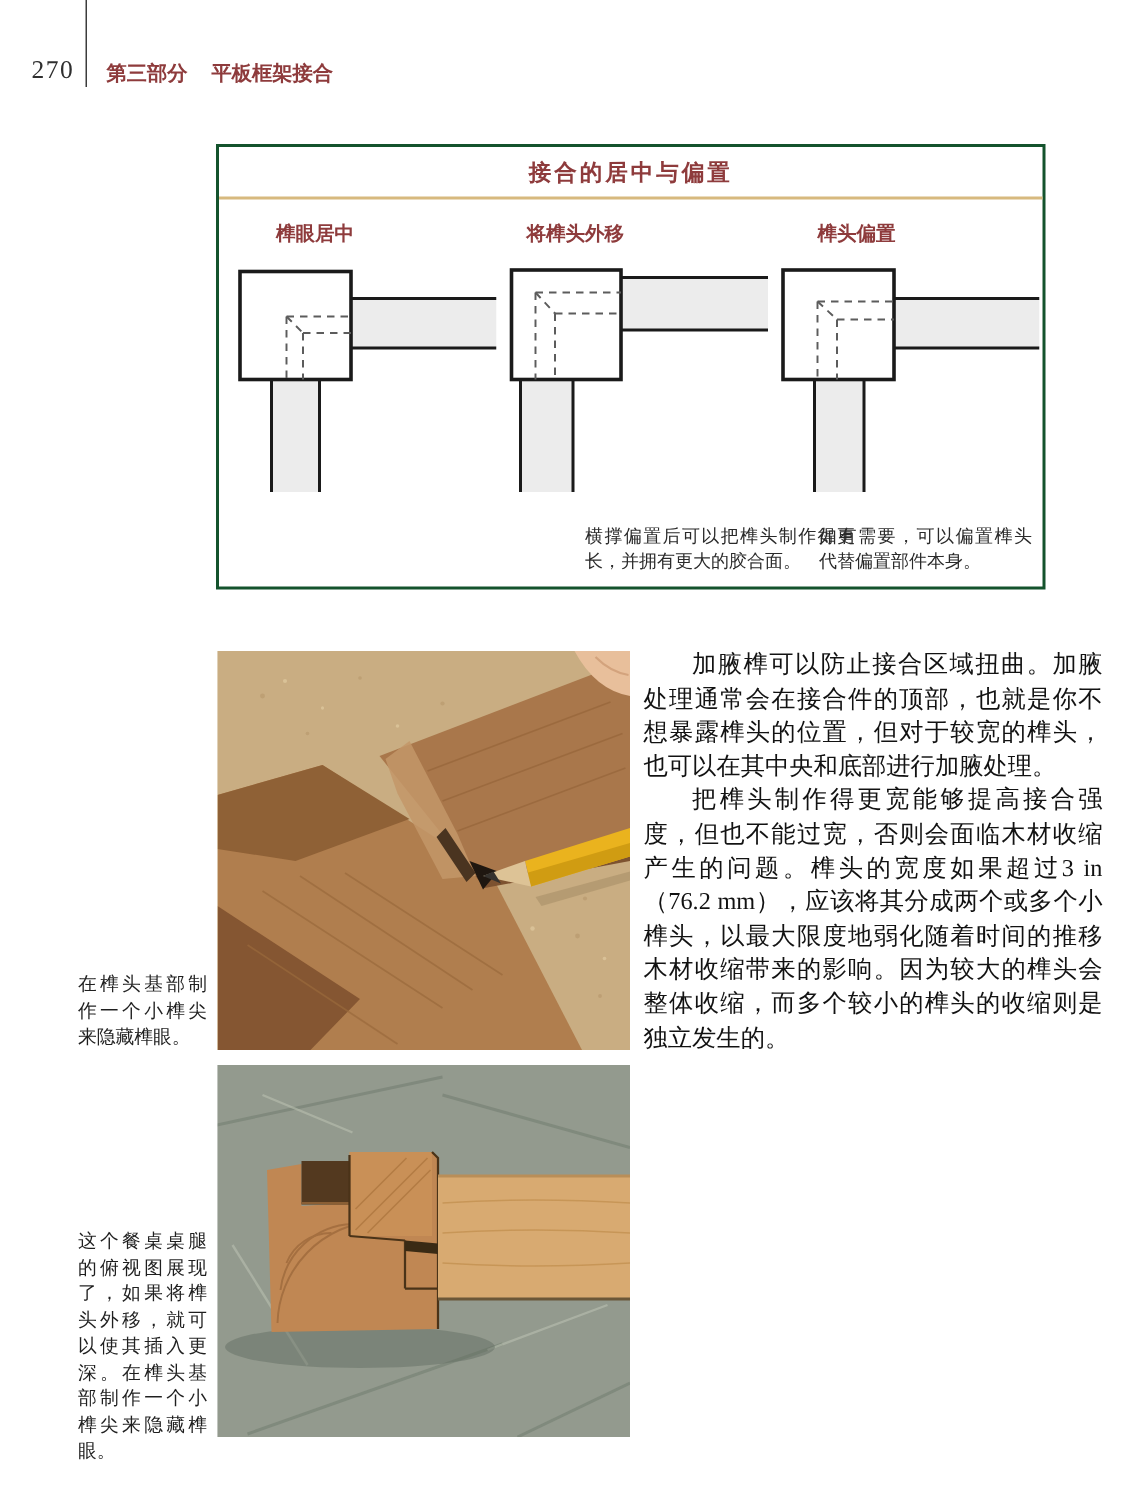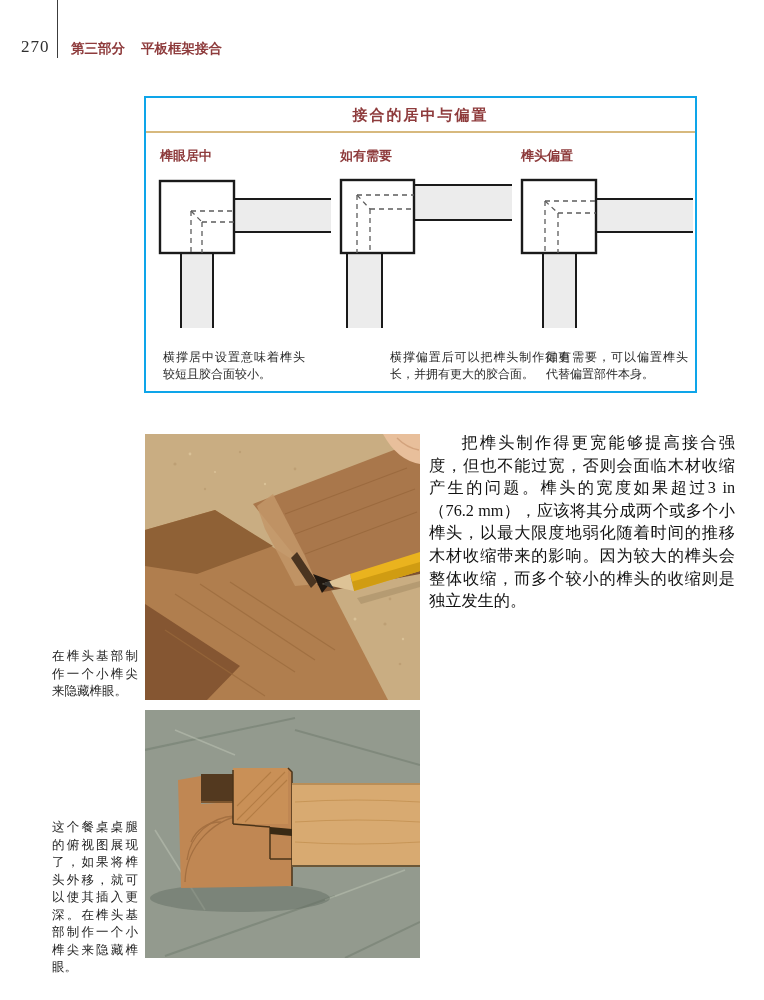--- a/index.html
+++ b/index.html
@@ -6,24 +6,24 @@
   .page{
     position:relative;width:764px;height:1000px;margin:0 auto;background:#ffffff;
     font-family:"Liberation Serif","DejaVu Serif",serif;color:#121212;overflow:hidden;padding-left:36px;
   }
   
   .page-num{position:absolute;left:21px;top:37px;font-size:17px;letter-spacing:1px;color:#2f2f2f;}
   .head-rule{position:absolute;left:57px;top:0;width:1px;height:58px;background:#3c3c3c;}
   .running-head{position:absolute;left:71px;top:40px;font-size:13.5px;font-weight:bold;color:#8e3b3c;white-space:nowrap;}
   .running-head .sec{margin-right:16px;margin-top:28px;}
   
-  .panel{position:absolute;left:144px;top:96px;width:553px;height:297px;border:2px solid #0ea5e9;background:#fff;box-sizing:border-box;}
+  .panel{position:absolute;left:144px;top:96px;width:553px;height:297px;border:2px solid #14532d;background:#fff;box-sizing:border-box;}
   .panel-title{position:absolute;left:0;right:0;top:8px;text-align:center;font-size:15px;font-weight:bold;letter-spacing:2px;color:#8e3b3c;}
   .gold-rule{position:absolute;left:0;right:0;top:33px;height:2px;background:#d7b97e;}
-  .col-heading{position:absolute;top:49px;font-size:13px;font-weight:bold;color:#8e3b3c;text-align:left;white-space:nowrap;}
+  .col-heading{position:absolute;top:49px;font-size:13px;font-weight:bold;color:#8e3b3c;text-align:right;white-space:nowrap;}
   .ch1{left:14px;width:76px;} .ch2{left:194px;width:76px;} .ch3{left:375px;width:76px;}
   .diag{position:absolute;top:72px;}
   .dg1{left:10px;} .dg2{left:191px;} .dg3{left:372px;}
   .diag-cap{position:absolute;top:251px;font-size:12px;line-height:17px;color:#2a2a2a;text-align:justify;}
   .dc1{left:17px;width:142px;} .dc2{left:196px;width:180px;margin-left:48px;} .dc3{left:400px;width:142px;}
   
   .photo{position:absolute;left:145px;width:275px;overflow:hidden;background:#c9ad82;}
   .photo1{top:434px;height:266px;}
   .photo2{top:710px;height:248px;background:#939a8e;}
   
@@ -42,21 +42,21 @@
   <div class="head-rule"></div>
   <div class="running-head">
     <span class="sec">第三部分</span><span>平板框架接合</span>
   </div>
 
   <div class="panel">
     <div class="panel-title">接合的居中与偏置</div>
     <div class="gold-rule"></div>
 
     <div class="col-heading ch1">榫眼居中</div>
-    <div class="col-heading ch2">如有需要</div>
+    <div class="col-heading ch2">将榫头外移</div>
     <div class="col-heading ch3">榫头偏置</div>
 
     <svg class="diag dg1" width="175" height="158" viewBox="0 0 175 158">
       <rect x="25" y="83" width="32" height="75" fill="#ececec"></rect>
       <line x1="25" y1="83" x2="25" y2="158" stroke="#1a1a1a" stroke-width="2"></line>
       <line x1="57" y1="83" x2="57" y2="158" stroke="#1a1a1a" stroke-width="2"></line>
       <rect x="78" y="29" width="97" height="33" fill="#ececec"></rect>
       <line x1="78" y1="29" x2="175" y2="29" stroke="#1a1a1a" stroke-width="2"></line>
       <line x1="78" y1="62" x2="175" y2="62" stroke="#1a1a1a" stroke-width="2"></line>
       <rect x="4" y="11" width="74" height="72" fill="#ffffff" stroke="#1a1a1a" stroke-width="2.4"></rect>
@@ -96,21 +96,20 @@
       <rect x="4" y="10" width="74" height="73" fill="#ffffff" stroke="#1a1a1a" stroke-width="2.4"></rect>
       <g stroke="#5c5c5c" stroke-width="1.3" stroke-dasharray="5,4" fill="none">
         <path d="M27,31 H78"></path>
           <path d="M40,43 H78"></path>
         <path d="M27,31 V83"></path>
           <path d="M40,43 V83"></path>
         <path d="M27,31 L40,43"></path>
       </g>
     </svg>
 
-    <div class="diag-cap dc1">横撑居中设置意味着榫头较短且胶合面较小。</div>
     <div class="diag-cap dc2">横撑偏置后可以把榫头制作得更长，并拥有更大的胶合面。</div>
     <div class="diag-cap dc3">如有需要，可以偏置榫头代替偏置部件本身。</div>
   </div>
 
   <div class="photo photo1">
     <svg width="275" height="266" viewBox="0 0 275 266">
       <rect width="275" height="266" fill="#c9ad82"></rect>
       <g fill="#b4956a" opacity="0.55">
         <circle cx="30" cy="30" r="1.6"></circle>
           <circle cx="95" cy="18" r="1.2"></circle>
@@ -216,17 +215,18 @@
       </g>
 
       <polygon points="125,117 147,119 147,126 125,124" fill="#3a2a14"></polygon>
     </svg>
   </div>
 
   <div class="fig-cap fc1">在榫头基部制作一个小榫尖来隐藏榫眼。</div>
   <div class="fig-cap fc2">这个餐桌桌腿的俯视图展现了，如果将榫头外移，就可以使其插入更深。在榫头基部制作一个小榫尖来隐藏榫眼。</div>
 
   <div class="bodycol">
+    <p>加腋榫可以防止接合区域扭曲。加腋处理通常会在接合件的顶部，也就是你不想暴露榫头的位置，但对于较宽的榫头，也可以在其中央和底部进行加腋处理。</p>
     <p>把榫头制作得更宽能够提高接合强度，但也不能过宽，否则会面临木材收缩产生的问题。榫头的宽度如果超过3 in（76.2 mm），应该将其分成两个或多个小榫头，以最大限度地弱化随着时间的推移木材收缩带来的影响。因为较大的榫头会整体收缩，而多个较小的榫头的收缩则是独立发生的。</p>
 
   </div>
 
 </div>
 
 </body></html>

